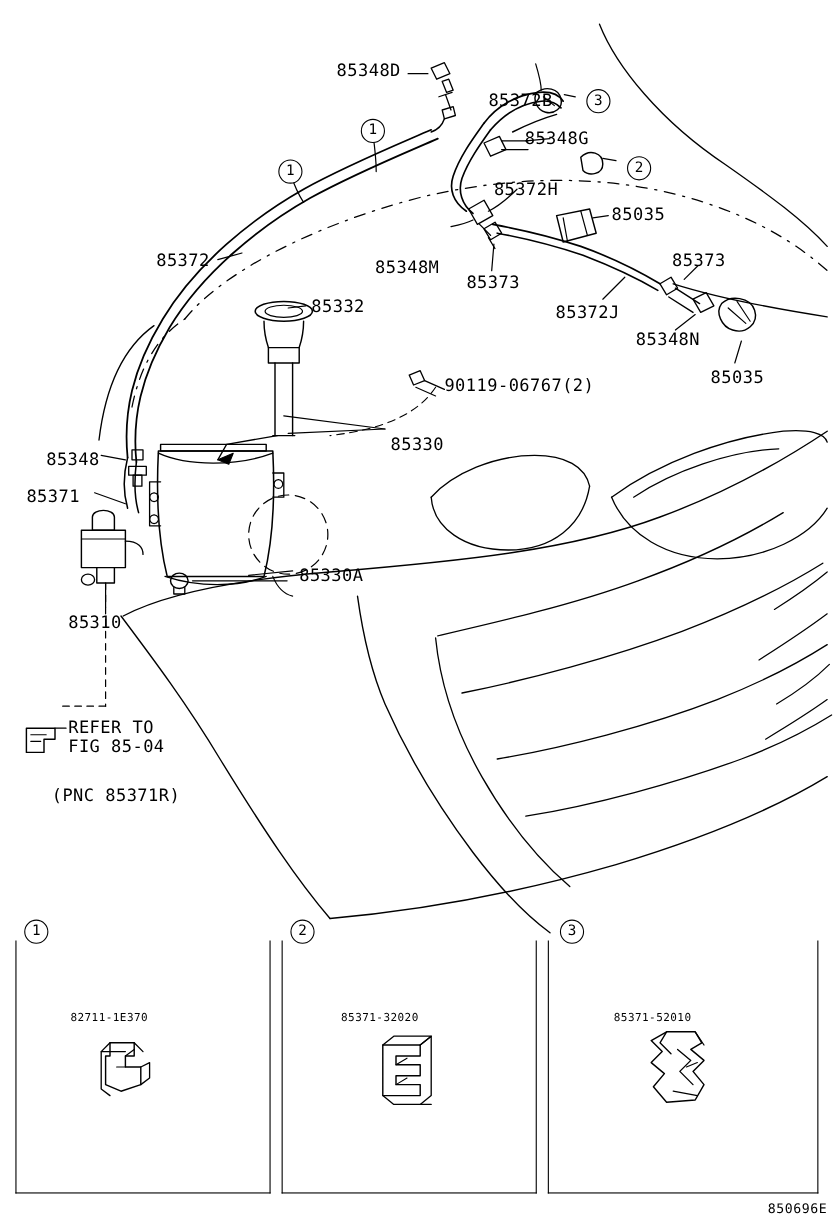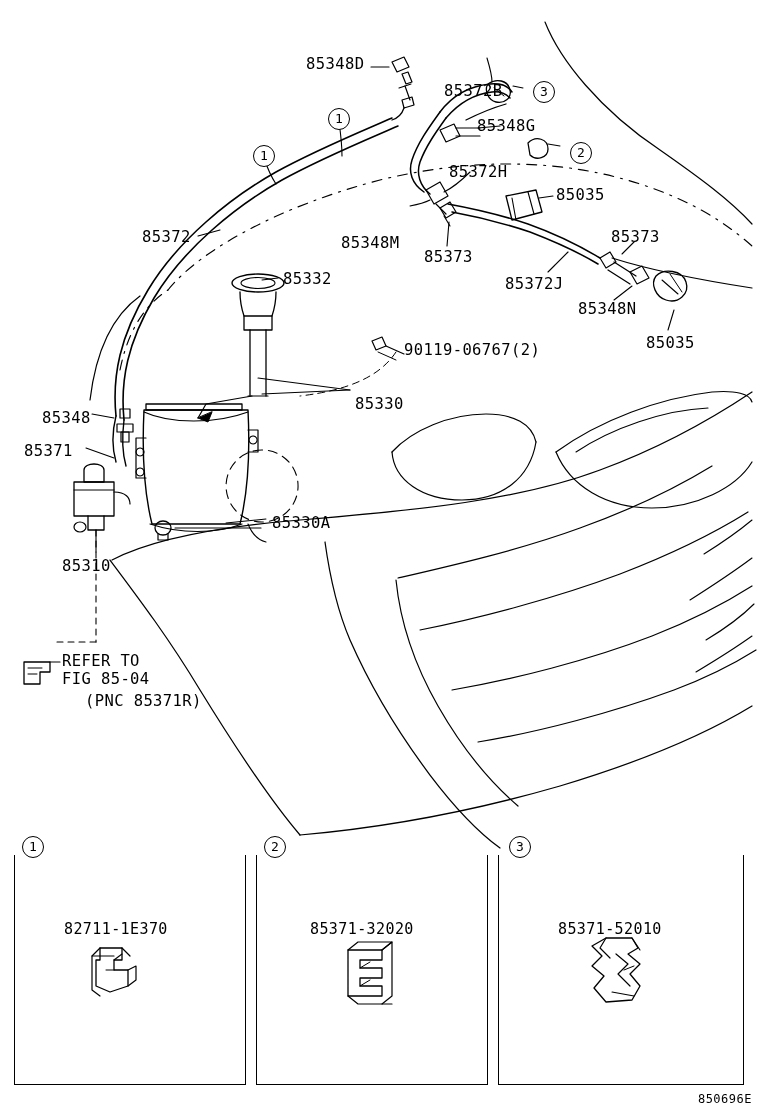--- a/index.html
+++ b/index.html
@@ -56,21 +56,21 @@
     background: #fff;
   }
   .legend-box {
     position: absolute;
     box-sizing: border-box;
     border: 1.3px solid #000;
     border-top: none;
   }
   .legend-title {
     position: absolute;
-    font-size: 15px;
+    font-size: 10px;
     letter-spacing: 0.4px;
     white-space: pre;
   }
 </style>
 </head>
 <body>
 
 <div id="diagram-root">
 
   <svg class="layer" viewBox="0 0 760 1112">
@@ -286,21 +286,21 @@
   <div class="lbl" style="left:283px; top:271px;">85332</div>
   <div class="lbl" style="left:404px; top:342px;">90119-06767(2)</div>
   <div class="lbl" style="left:355px; top:396px;">85330</div>
   <div class="lbl" style="left:42px; top:410px;">85348</div>
   <div class="lbl" style="left:24px; top:443px;">85371</div>
   <div class="lbl" style="left:272px; top:515px;">85330A</div>
   <div class="lbl" style="left:62px; top:558px;">85310</div>
 
   <div class="lbl" style="left:62px; top:653px;">REFER TO</div>
   <div class="lbl" style="left:62px; top:671px;">FIG 85-04</div>
-  <div class="lbl" style="left:47px; top:693px;margin-left:38px;">(PNC 85371R)</div>
+  <div class="lbl" style="left:47px; top:715px;">(PNC 85371R)</div>
 
   <div class="circnum" style="left:253px; top:145px;">1</div>
   <div class="circnum" style="left:328px; top:108px;">1</div>
   <div class="circnum" style="left:533px; top:81px;">3</div>
   <div class="circnum" style="left:570px; top:142px;">2</div>
 
   <div class="legend-box" style="left:14px; top:855px; width:232px; height:230px;"></div>
   <div class="legend-box" style="left:256px; top:855px; width:232px; height:230px;"></div>
   <div class="legend-box" style="left:498px; top:855px; width:246px; height:230px;"></div>
 

